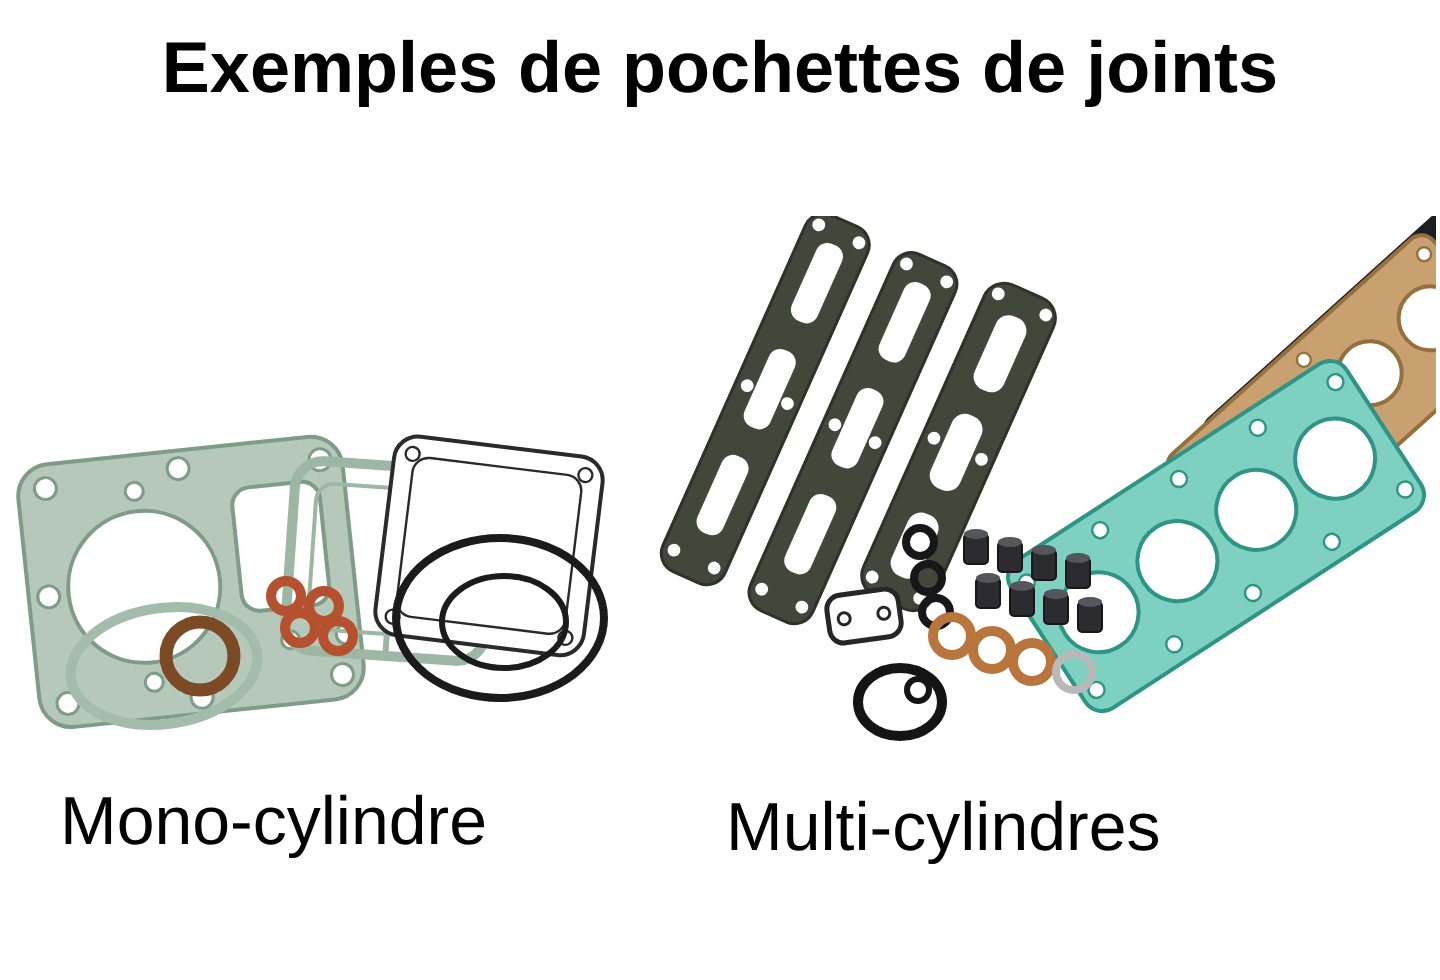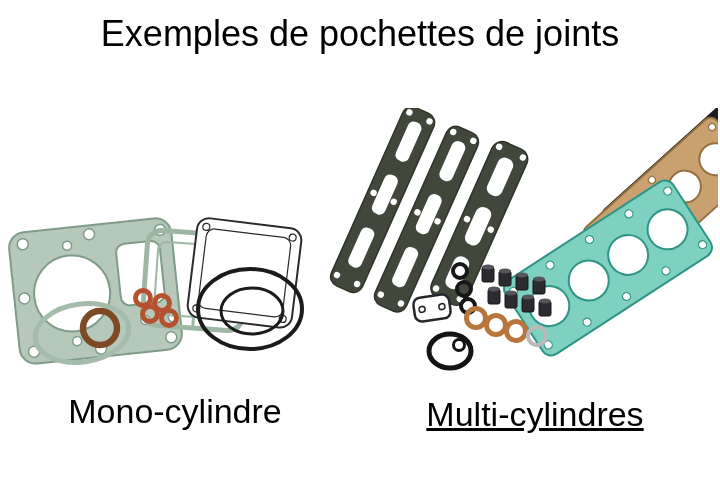--- a/index.html
+++ b/index.html
@@ -7,34 +7,33 @@
     position:relative;
     width:720px;height:490px;
     background:#ffffff;
     overflow:hidden;
     font-family:"Liberation Sans", sans-serif;
     color:#000;
   }
   .title{
     position:absolute;top:12px;left:0;width:720px;
     text-align:center;
-    font-size:36px;line-height:1.22;font-weight:400;
+    font-size:36px;line-height:1.22;font-weight:700;
     margin:0;
   }
   .figure{position:absolute;}
   .figure-mono{left:0;top:205px;}
   .figure-multi{left:318px;top:108px;}
   .caption{
     position:absolute;
     font-size:34px;font-weight:400;
-    text-align:center;
     white-space:nowrap;
   }
   .caption-mono{left:30px;top:392px;width:290px;}
-  .caption-multi{left:380px;top:395px;width:310px;text-decoration:underline;}
+  .caption-multi{left:363px;top:395px;width:310px;}
 </style>
 </head>
 <body>
 
 <div class="page">
 
   <h1 class="title"><span>Exemples de pochettes de joints</span><br></h1>
 
   <div class="figure figure-mono">
     <svg width="320" height="180" viewBox="0 0 320 180">

